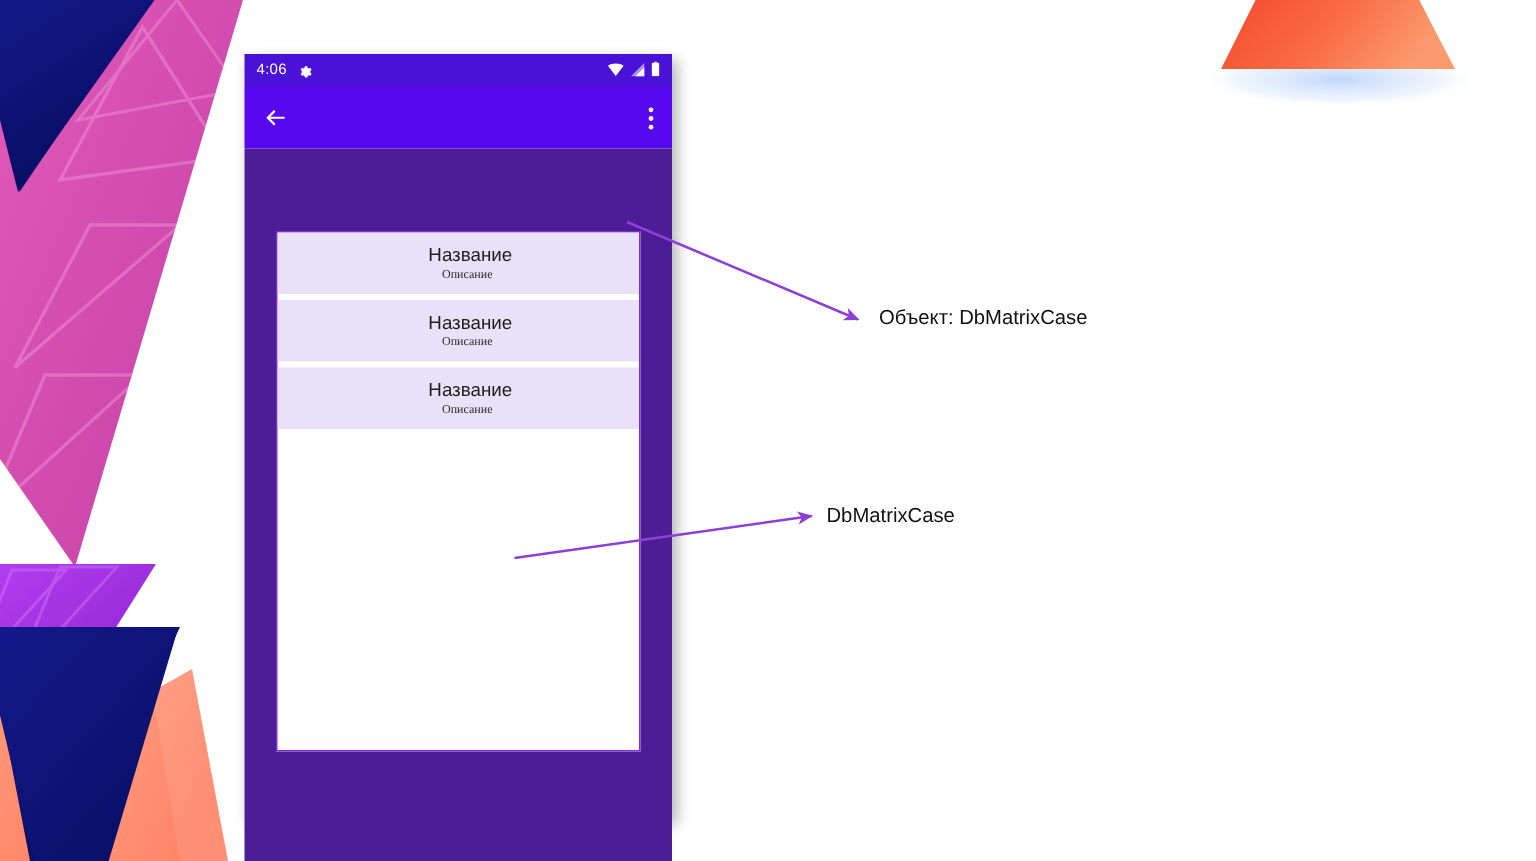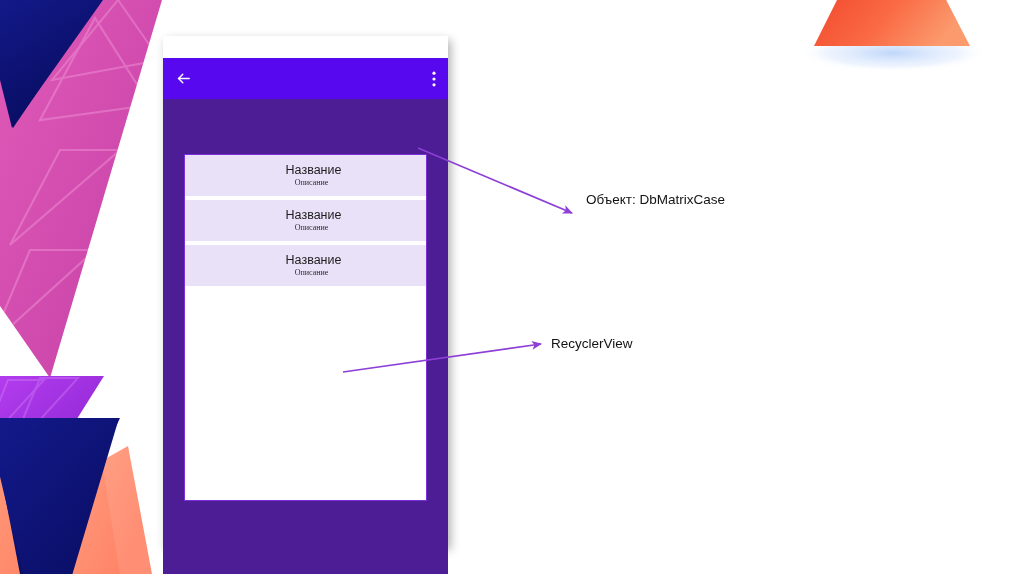--- a/index.html
+++ b/index.html
@@ -129,21 +129,21 @@
     font-family: Liberation Serif, serif;
   }
 
   
   .annot-label {
     position: absolute;
     font-size: 13.5px;
     color: #121212;
     white-space: nowrap;
   }
-  #annot-object { left: 586px; top: 192px; }
+  #annot-object { left: 586px; top: 204px; }
   #annot-recycler { left: 551px; top: 336px; }
 
   #annot-svg {
     position: absolute;
     left: 0; top: 0;
     width: 1024px; height: 574px;
     pointer-events: none;
   }
 </style>
 </head>
@@ -226,20 +226,47 @@
     <path d="M -10,418 L 120,418 L 46,574 L 20,574 Z" fill="url(#gNavy)"></path>
     <path d="M -14,418 L 119,418 L 45,666 Z" fill="url(#gNavy)"></path>
 
     <ellipse cx="893" cy="53" rx="95" ry="19" fill="url(#gBlueGlow)"></ellipse>
 
     <path d="M 842,-10 L 941,-10 L 970,46 L 814,46 Z" fill="url(#gOrangeTop)"></path>
   </svg>
 
   <div id="phone-card">
 
+    <div id="status-bar">
+      <span id="status-time">4:06</span>
+      <span id="status-gear">
+        <svg width="10" height="10" viewBox="0 0 24 24" fill="#ffffff">
+          <path d="M12 8a4 4 0 100 8 4 4 0 000-8zm9.4 4.6l2-1.6-2-3.4-2.4 1a7.6 7.6 0 00-2-1.2L16.6 5h-4l-.4 2.4c-.7.3-1.4.7-2 1.2l-2.4-1-2 3.4 2 1.6a7.7 7.7 0 000 2.8l-2 1.6 2 3.4 2.4-1c.6.5 1.3.9 2 1.2l.4 2.4h4l.4-2.4c.7-.3 1.4-.7 2-1.2l2.4 1 2-3.4-2-1.6a7.7 7.7 0 000-2.8z"></path>
+        </svg>
+      </span>
+      <span id="status-right">
+        <span>
+          <svg width="11" height="9" viewBox="0 0 24 18" fill="#ffffff">
+            <path d="M12 18L23.5 3.2C20.4 1.1 16.4 0 12 0S3.6 1.1.5 3.2L12 18z"></path>
+          </svg>
+        </span>
+        <span>
+          <svg width="10" height="9" viewBox="0 0 20 18" fill="#ffffff">
+            <path d="M19 0v18H1L19 0z" opacity="0.55"></path>
+            <path d="M19 6v12H7L19 6z"></path>
+          </svg>
+        </span>
+        <span>
+          <svg width="6" height="10" viewBox="0 0 10 18" fill="#ffffff">
+            <rect x="3.2" y="0" width="3.6" height="1.6" rx="0.4"></rect>
+            <rect x="0.6" y="1.6" width="8.8" height="16" rx="1.2"></rect>
+          </svg>
+        </span>
+      </span>
+    </div>
 
     <div id="toolbar">
       <span class="tb-icon">
         <svg width="17" height="17" viewBox="0 0 24 24" fill="none" stroke="#ffffff" stroke-width="2" stroke-linecap="round" stroke-linejoin="round">
           <line x1="20" y1="12" x2="5" y2="12"></line>
           <polyline points="11,18 5,12 11,6"></polyline>
         </svg>
       </span>
       <span id="toolbar-title"></span>
       <span class="tb-icon">
@@ -278,15 +305,15 @@
       <marker id="arrowHead" markerWidth="7" markerHeight="7" refX="5.4" refY="3" orient="auto" markerUnits="strokeWidth">
         <path d="M0,0.4 L6,3 L0,5.6 L1.5,3 Z" fill="#8e3fd6"></path>
       </marker>
     </defs>
     <line x1="418" y1="148" x2="572" y2="213" stroke="#8e3fd6" stroke-width="1.7" marker-end="url(#arrowHead)"></line>
     <line x1="343" y1="372" x2="541" y2="344" stroke="#8e3fd6" stroke-width="1.7" marker-end="url(#arrowHead)"></line>
   </svg>
 
   <div class="annot-label" id="annot-object">Объект: DbMatrixCase</div>
 
-  <div class="annot-label" id="annot-recycler">RecyclerView</div>
+  <div class="annot-label" id="annot-recycler">DbMatrixCase</div>
 
 </div>
 
 </body></html>

